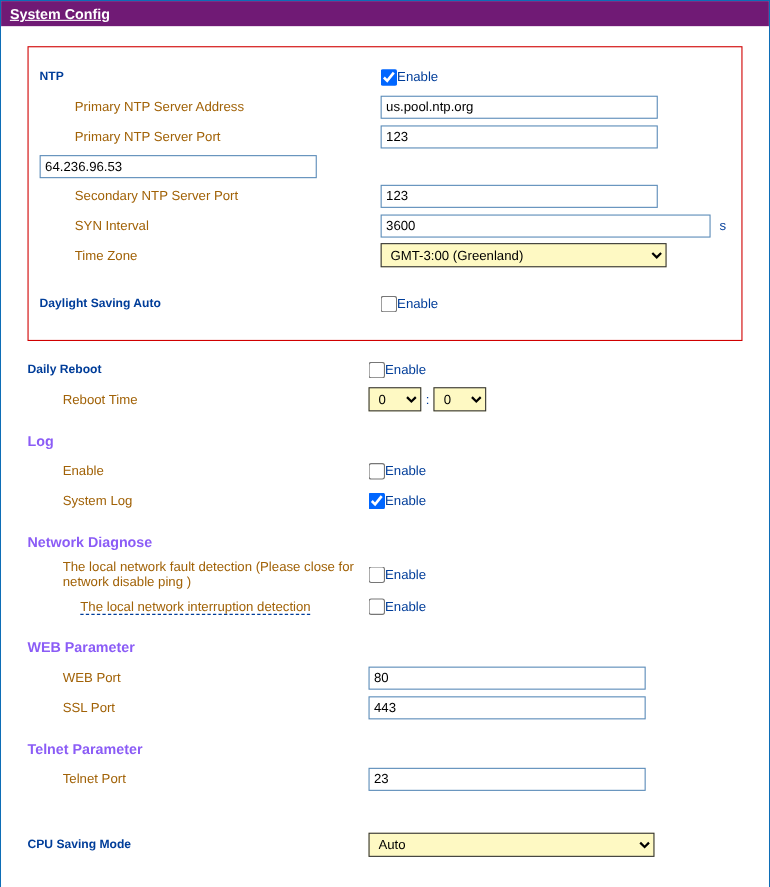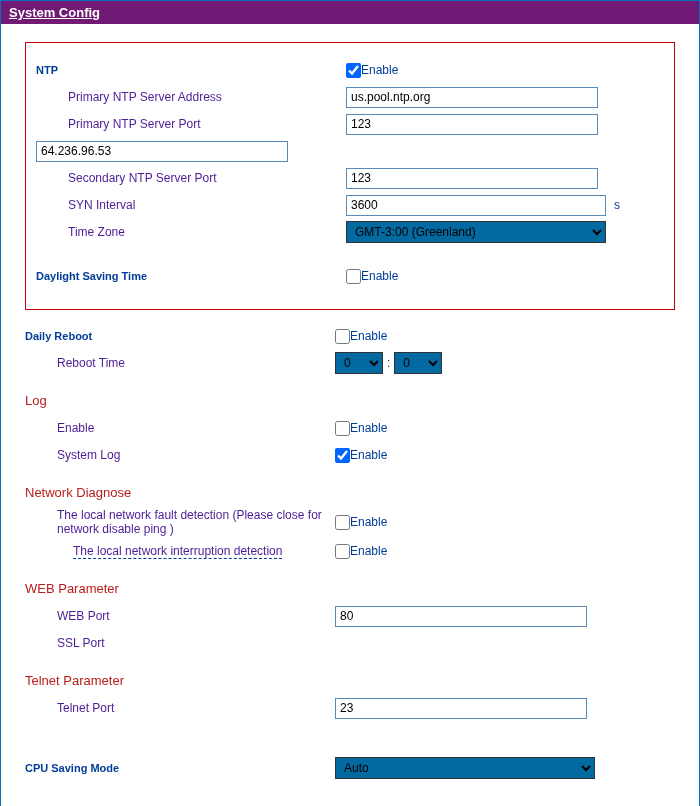--- a/index.html
+++ b/index.html
@@ -25,35 +25,35 @@
   .content {
     padding: 18px 24px 30px 24px;
     background: #fff;
   }
   .redbox {
     border: 1px solid #d00000;
     padding: 12px 10px 18px 10px;
     margin-bottom: 14px;
   }
   .section-title {
-    color: #b91c1c;
-    font-weight: normal;
+    color: #8b5cf6;
+    font-weight: bold;
     font-size: 13px;
     margin: 0 0 8px 0;
   }
   .row {
     display: flex;
     align-items: center;
     margin: 3px 0;
     min-height: 24px;
   }
   .label-col {
     flex: 0 0 310px;
     padding-left: 32px;
-    color: #4c1d95;
+    color: #a16207;
     font-size: 12px;
   }
   .header-col {
     flex: 0 0 310px;
     padding-left: 0;
     color: #003d99;
     font-weight: bold;
     font-size: 11px;
   }
   .input-col {
@@ -67,21 +67,21 @@
     padding: 2px 4px;
     font-size: 12px;
     height: 21px;
     width: 252px;
   }
   select {
     border: 1px solid #333;
     padding: 2px 4px;
     font-size: 12px;
     height: 22px;
-    background: #0369a1;
+    background: #fef9c3;
   }
   select.wide { width: 260px; }
   .checkbox-cell {
     display: flex;
     align-items: center;
     gap: 0;
     color: #003d99;
   }
   input[type="checkbox"] {
     width: 15px;
@@ -140,37 +140,37 @@
       </div>
       <div class="row">
         <div class="label-col"><span>Secondary NTP Server Port</span></div>
         <div class="input-col">
             <input type="text" value="123" style="">
           </div>
       </div>
       <div class="row">
         <div class="label-col"><span>SYN Interval</span></div>
         <div class="input-col">
-          <input type="text" style="width: 260px;" value="3600">
+          <input type="text" style="width: 300px;" value="3600">
           <span class="suffix">s</span>
         </div>
       </div>
       <div class="row">
         <div class="label-col"><span>Time Zone</span></div>
         <div class="input-col">
           <select class="wide">
             <option>GMT-3:00 (Greenland)</option>
           </select>
         </div>
       </div>
 
       <div class="spacer"></div>
 
       <div class="row">
-        <div class="header-col"><span>Daylight Saving Time</span></div>
+        <div class="header-col"><span>Daylight Saving Auto</span></div>
         <div class="input-col">
           <label class="checkbox-cell">
             <input type="checkbox" style="">
             <span>Enable</span>
           </label>
         </div>
       </div>
     </div>
 
     <div class="row">
@@ -238,20 +238,23 @@
     <div class="section-top-space"></div>
     <div class="section-title">WEB Parameter</div>
     <div class="row">
       <div class="label-col"><span>WEB Port</span></div>
       <div class="input-col">
           <input type="text" value="80" style="">
         </div>
     </div>
     <div class="row">
       <div class="label-col"><span>SSL Port</span></div>
+      <div class="input-col">
+          <input type="text" value="443" style="">
+        </div>
     </div>
 
     <div class="section-top-space"></div>
     <div class="section-title">Telnet Parameter</div>
     <div class="row">
       <div class="label-col"><span>Telnet Port</span></div>
       <div class="input-col">
           <input type="text" value="23" style="">
         </div>
     </div>

